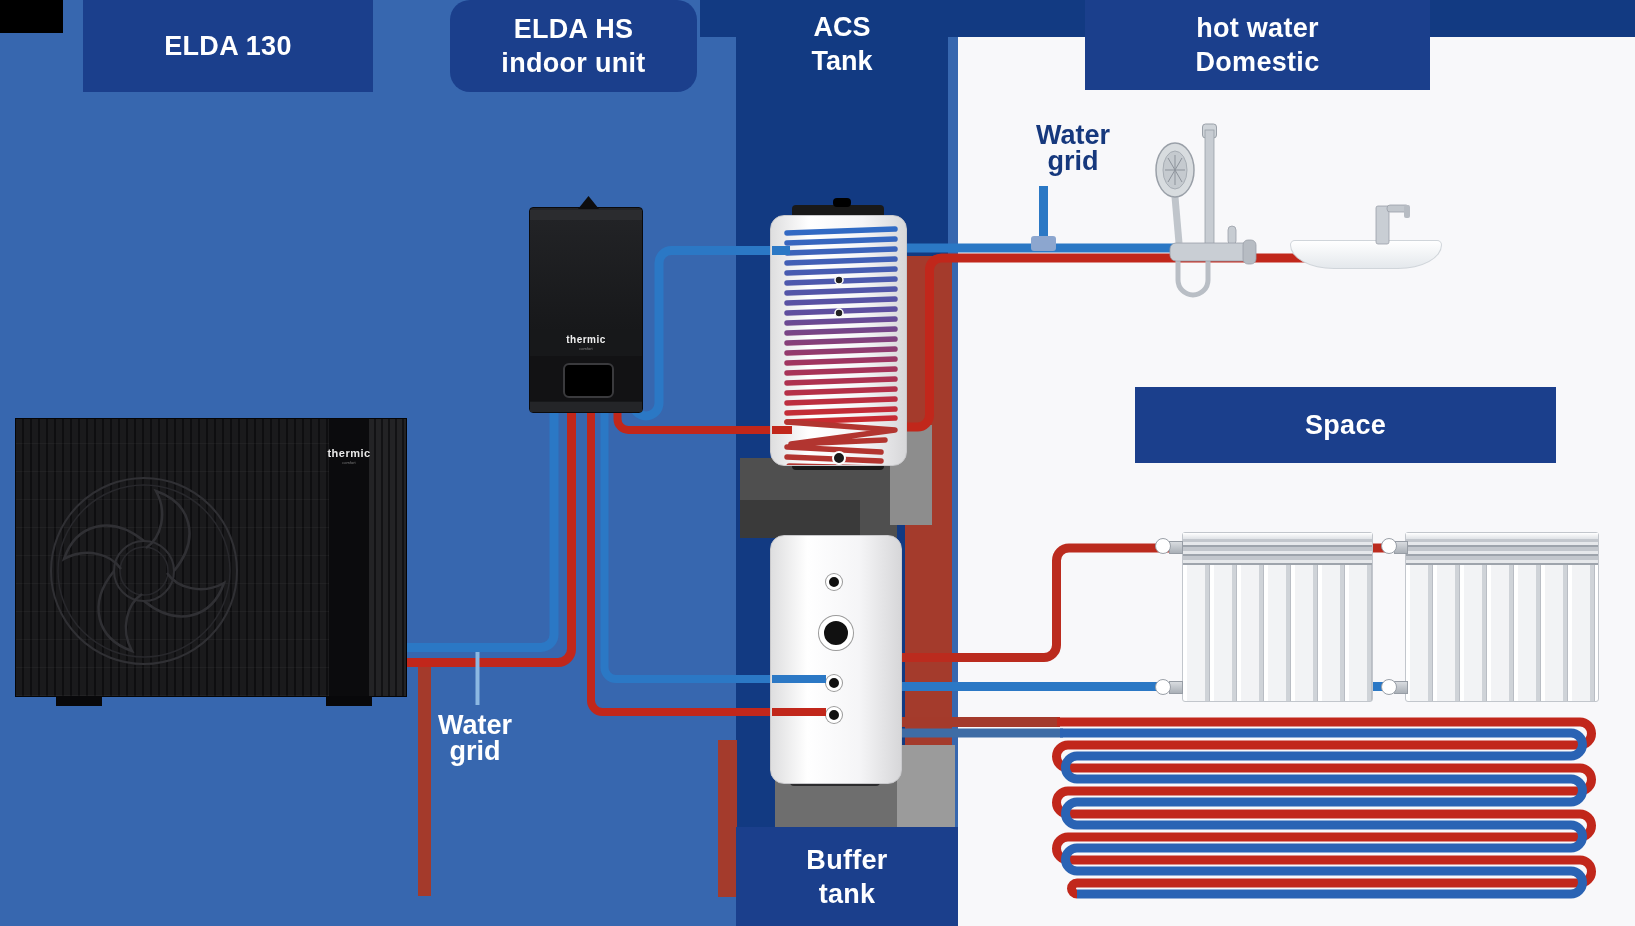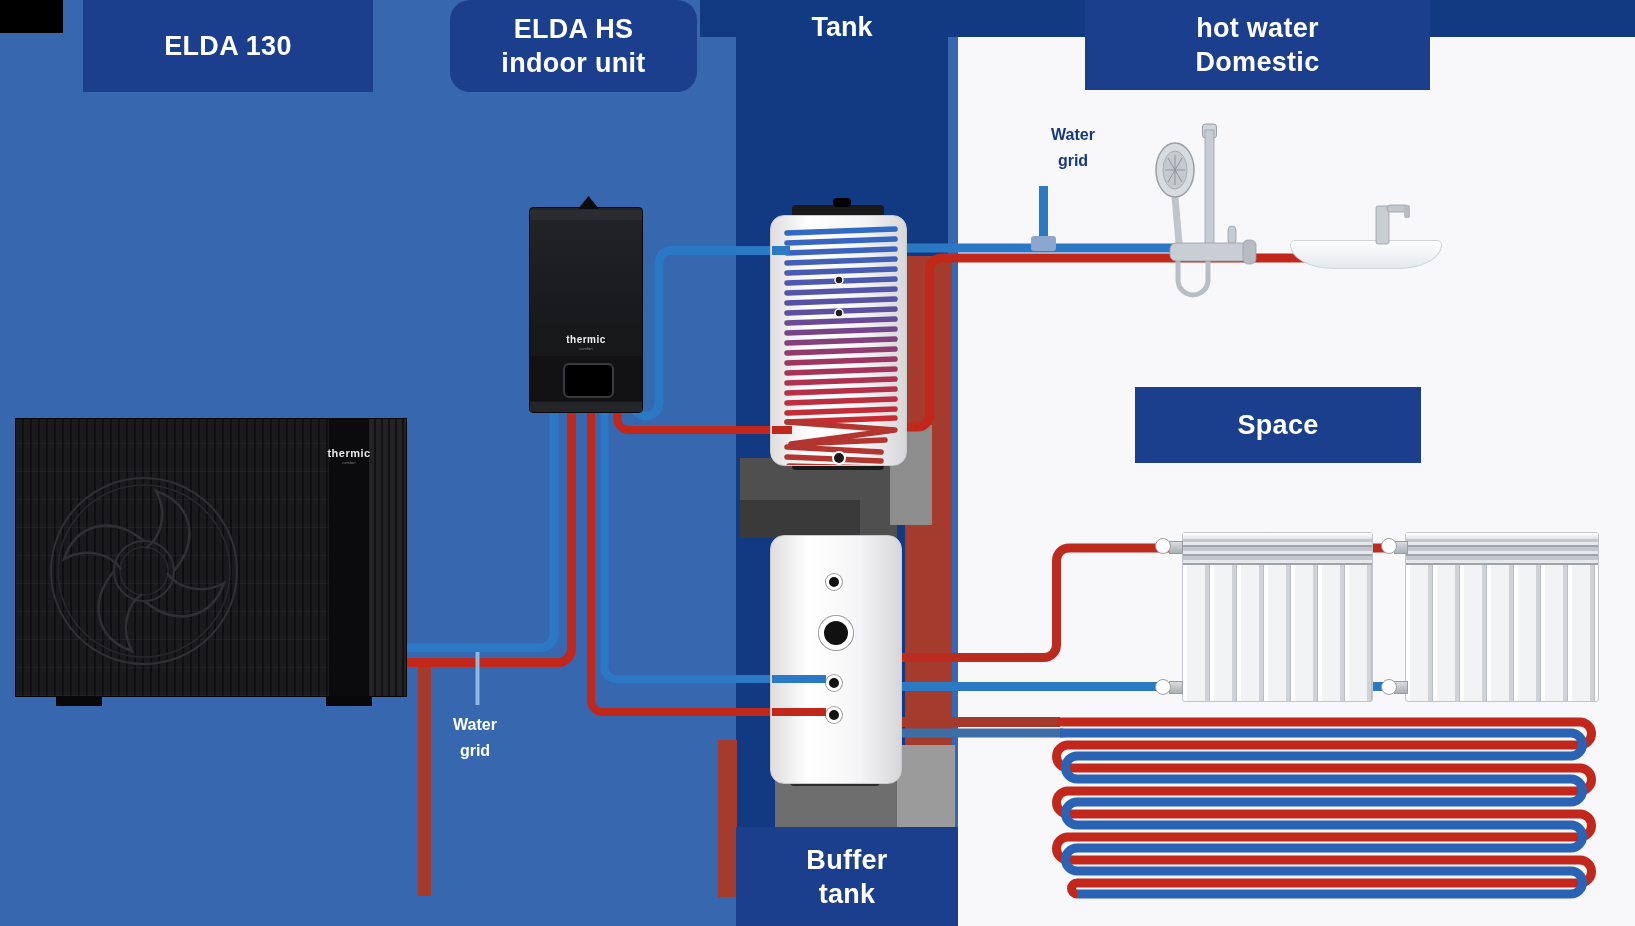--- a/index.html
+++ b/index.html
@@ -11,21 +11,21 @@
   .zone-band{left:736px;top:0;width:212px;height:926px;background:#123a82;}
   .zone-sliver{left:948px;top:37px;width:10px;height:889px;background:#3767af;}
   .zone-white{left:958px;top:37px;width:677px;height:889px;background:#f8f8fa;}
   .zone-topstrip{left:700px;top:0;width:935px;height:37px;background:#123a82;}
   .corner-black{left:0;top:0;width:63px;height:33px;background:#000;}
   
   .navybox{background:#1b3f8c;color:#fff;font-weight:800;text-align:center;
            font-size:27px;line-height:34px;letter-spacing:.3px;}
   .navybox .inner{position:absolute;left:0;right:0;top:50%;transform:translateY(-50%);}
   .bandlabel{color:#fff;font-weight:800;text-align:center;font-size:27px;line-height:34px;}
-  .ann{font-weight:800;text-align:center;font-size:16px;line-height:26px;}
+  .ann{font-weight:800;text-align:center;font-size:27px;line-height:26px;}
   .ann.navy{color:#16387d;} .ann.white{color:#fff;}
   span.ln{display:block;}
   
   .slab{position:absolute;}
   
   .outdoor{left:15px;top:418px;width:390px;height:277px;background:
      repeating-linear-gradient(0deg, rgba(255,255,255,0.035) 0 1px, transparent 1px 28px),
      repeating-linear-gradient(90deg,#1a1a1c 0 6px,#0e0e10 6px 8px);
      border:1px solid #050506;}
   .outdoor .panel{position:absolute;left:313px;top:0;width:40px;height:277px;background:#0b0b0d;}
@@ -263,29 +263,30 @@
       <span class="ln">ELDA 130</span>
     </div>
 </div>
 <div class="abs navybox labelz" style="left:450px;top:0;width:247px;height:92px;border-radius:20px;">
   <div class="inner">
       <span class="ln">ELDA HS</span>
       <span class="ln">indoor unit</span>
     </div>
 </div>
 <div class="abs bandlabel labelz" style="left:736px;top:10px;width:212px;">
+  <span class="ln">ACS</span>
     <span class="ln">Tank</span>
 </div>
 <div class="abs navybox labelz" style="left:1085px;top:0;width:345px;height:90px;">
   <div class="inner">
       <span class="ln">hot water</span>
       <span class="ln">Domestic</span>
     </div>
 </div>
-<div class="abs navybox labelz" style="left:1135px;top:387px;width:286px;height:76px;">
+<div class="abs navybox labelz" style="left:1135px;top:387px;width:386px;height:76px;padding-left:35px;">
   <div class="inner">
       <span class="ln">Space</span>
     </div>
 </div>
 <div class="abs navybox labelz" style="left:736px;top:827px;width:222px;height:100px;">
   <div class="inner">
       <span class="ln">Buffer</span>
       <span class="ln">tank</span>
     </div>
 </div>

